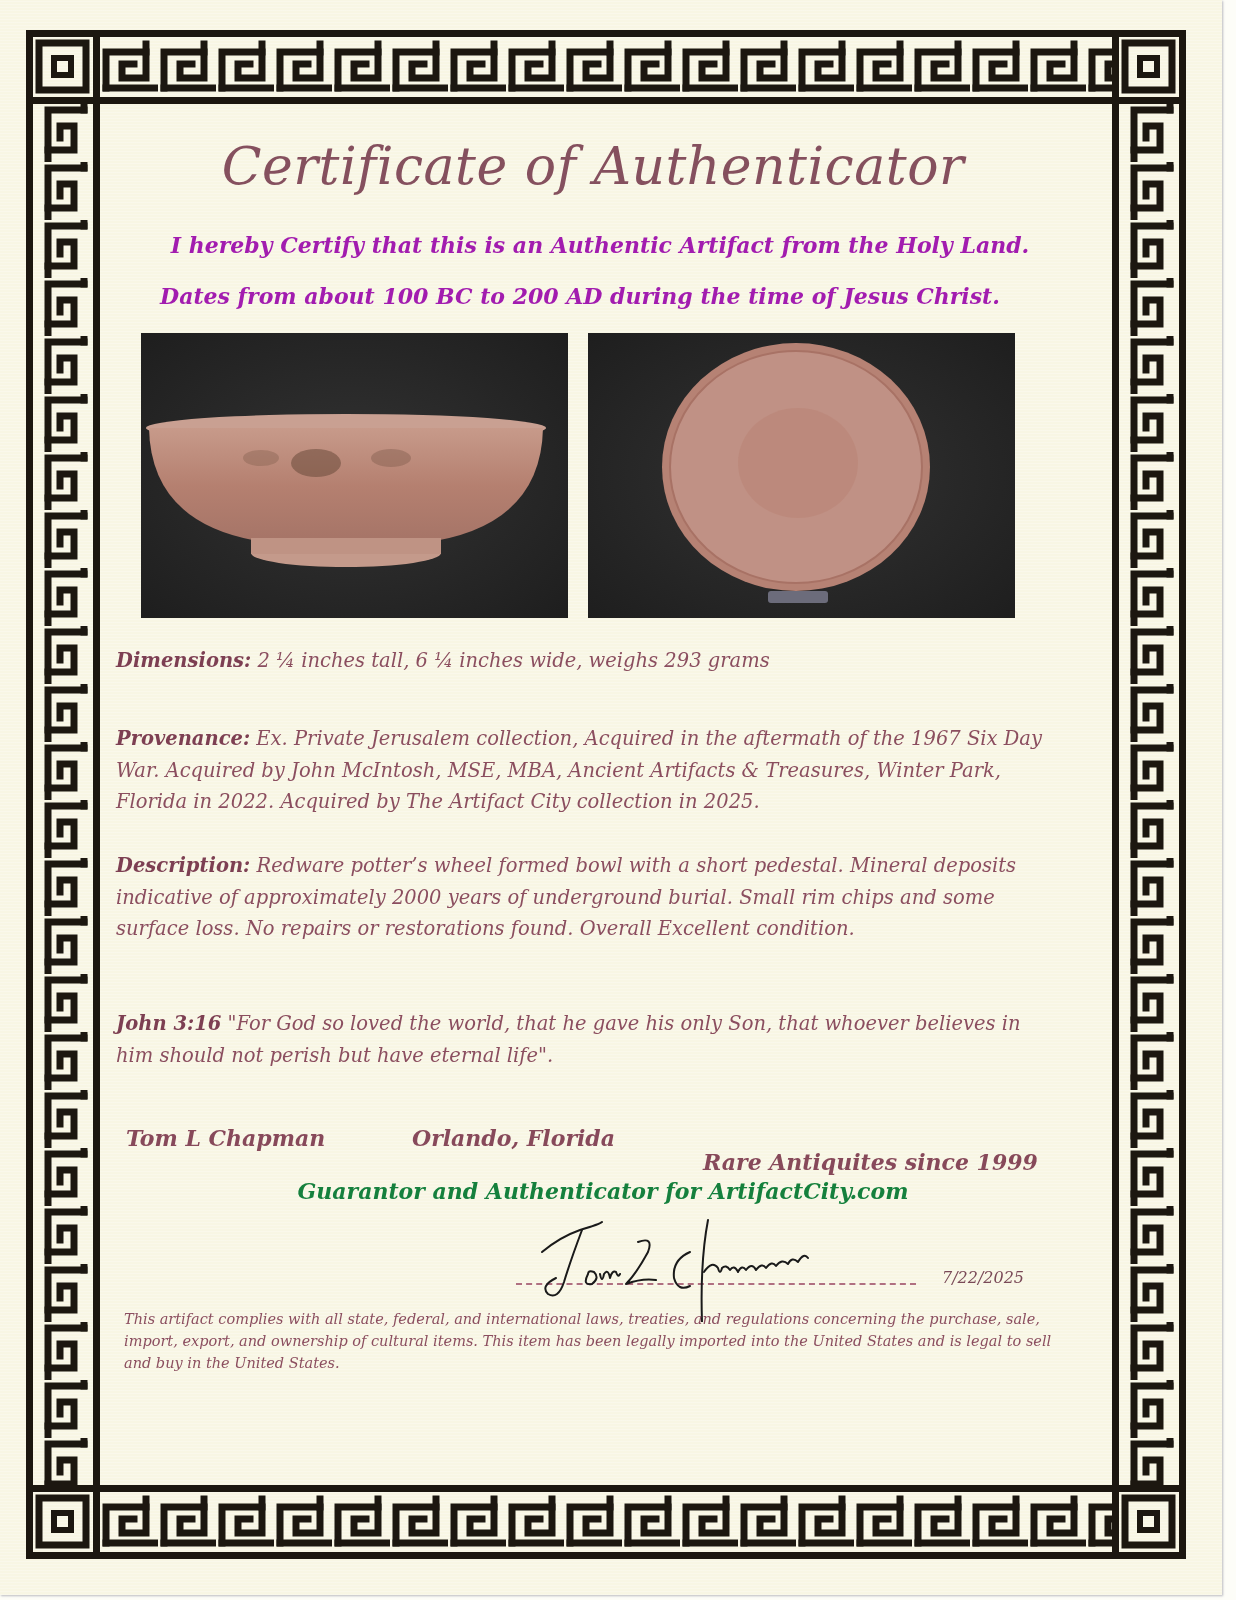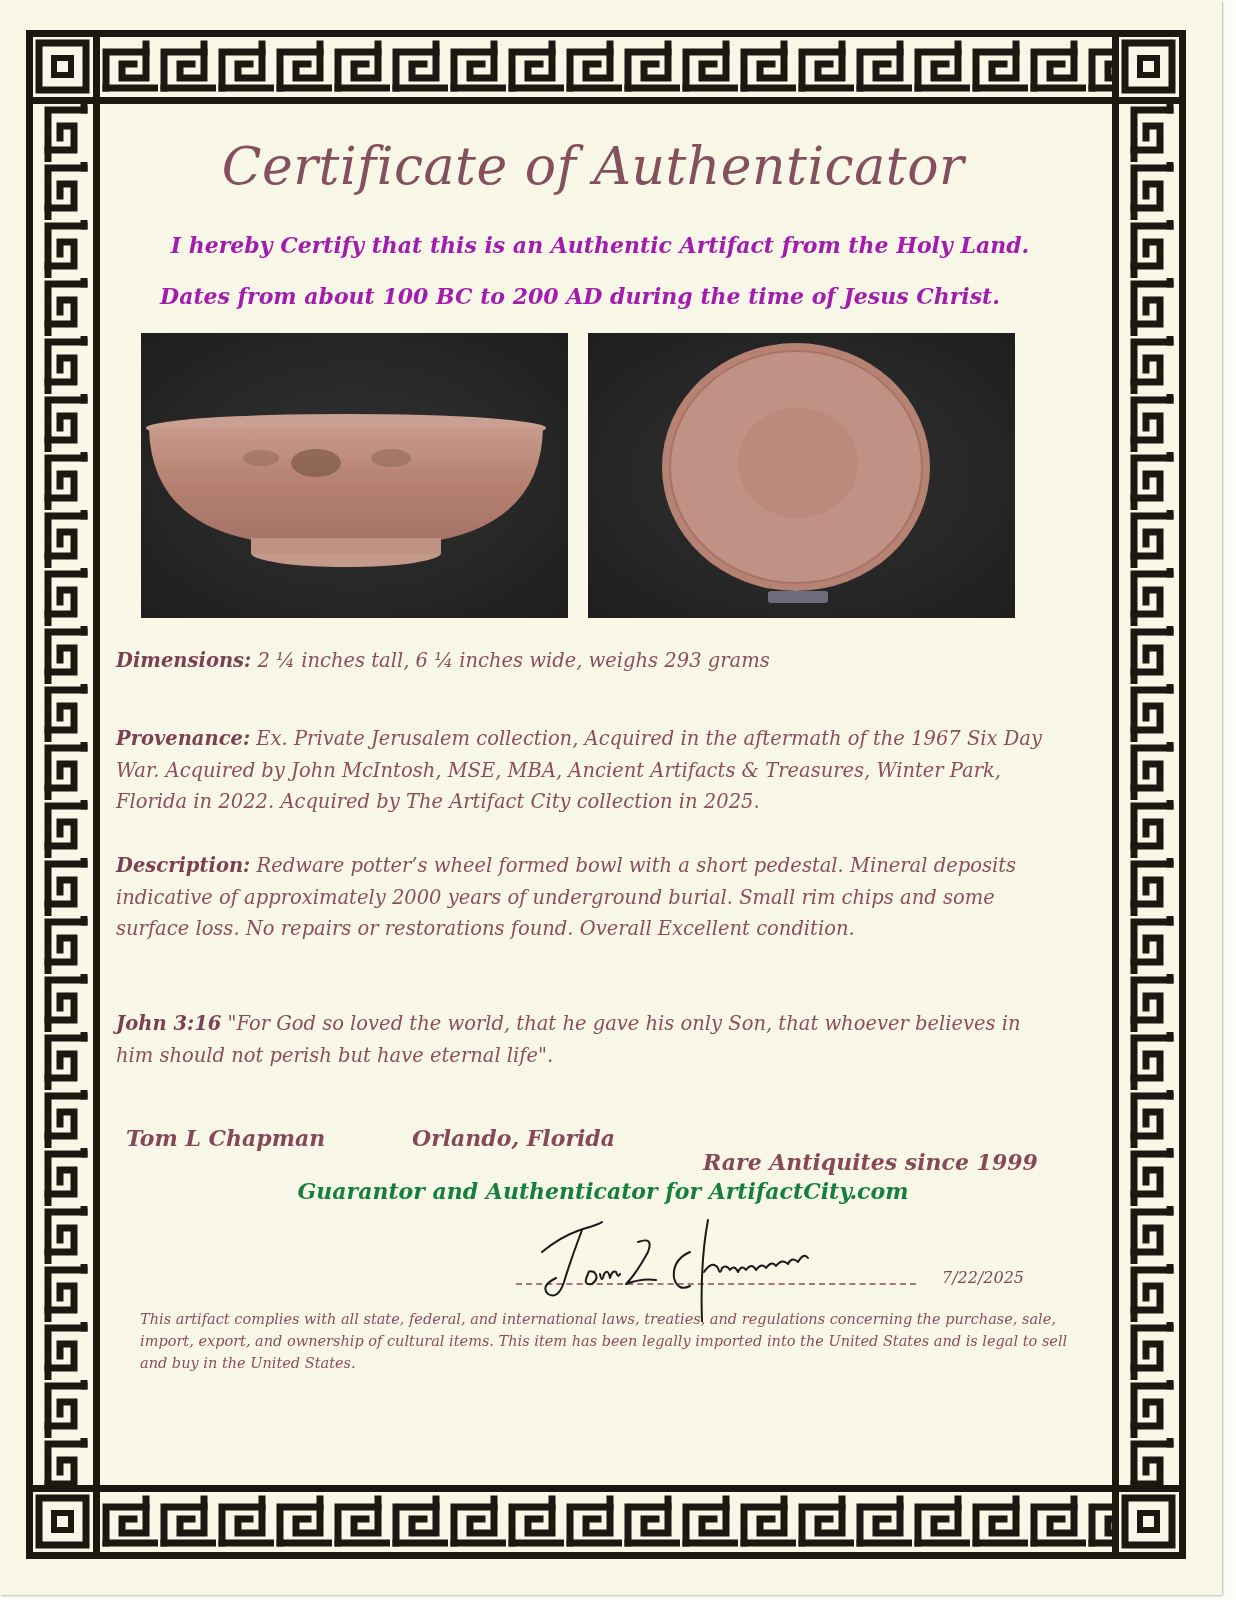--- a/index.html
+++ b/index.html
@@ -43,21 +43,21 @@
   .sigline { top: 1125px; font-size: 22px; font-weight: bold; color: #87495a; }
   .s1 { left: 126px; }
   .s2 { left: 412px; }
   .s3 { left: 703px; margin-top: 24px; }
   .guar { top: 1178px; left: 0; width: 1180px; text-align: center; font-size: 22px; font-weight: bold; color: #15803d; margin-left: 13px; }
 
   .dash { position: absolute; left: 516px; top: 1283px; width: 400px; border-top: 2px dashed #b07080; }
   .date { top: 1268px; left: 942px; font-size: 16px; color: #7a4a58; font-style: italic; }
   .signature { position: absolute; left: 530px; top: 1212px; }
 
-  .legal { left: 140px; width: 930px; top: 1308px; font-size: 14.5px; line-height: 22px; color: #8b4e5f; }
+  .legal { left: 124px; width: 930px; top: 1308px; font-size: 14.5px; line-height: 22px; color: #8b4e5f; }
 </style>
 </head>
 <body>
 
 <div class="paper"></div>
 
 <div class="frame">
   <svg width="1160" height="1529" viewBox="0 0 1160 1529">
     <defs>
 

